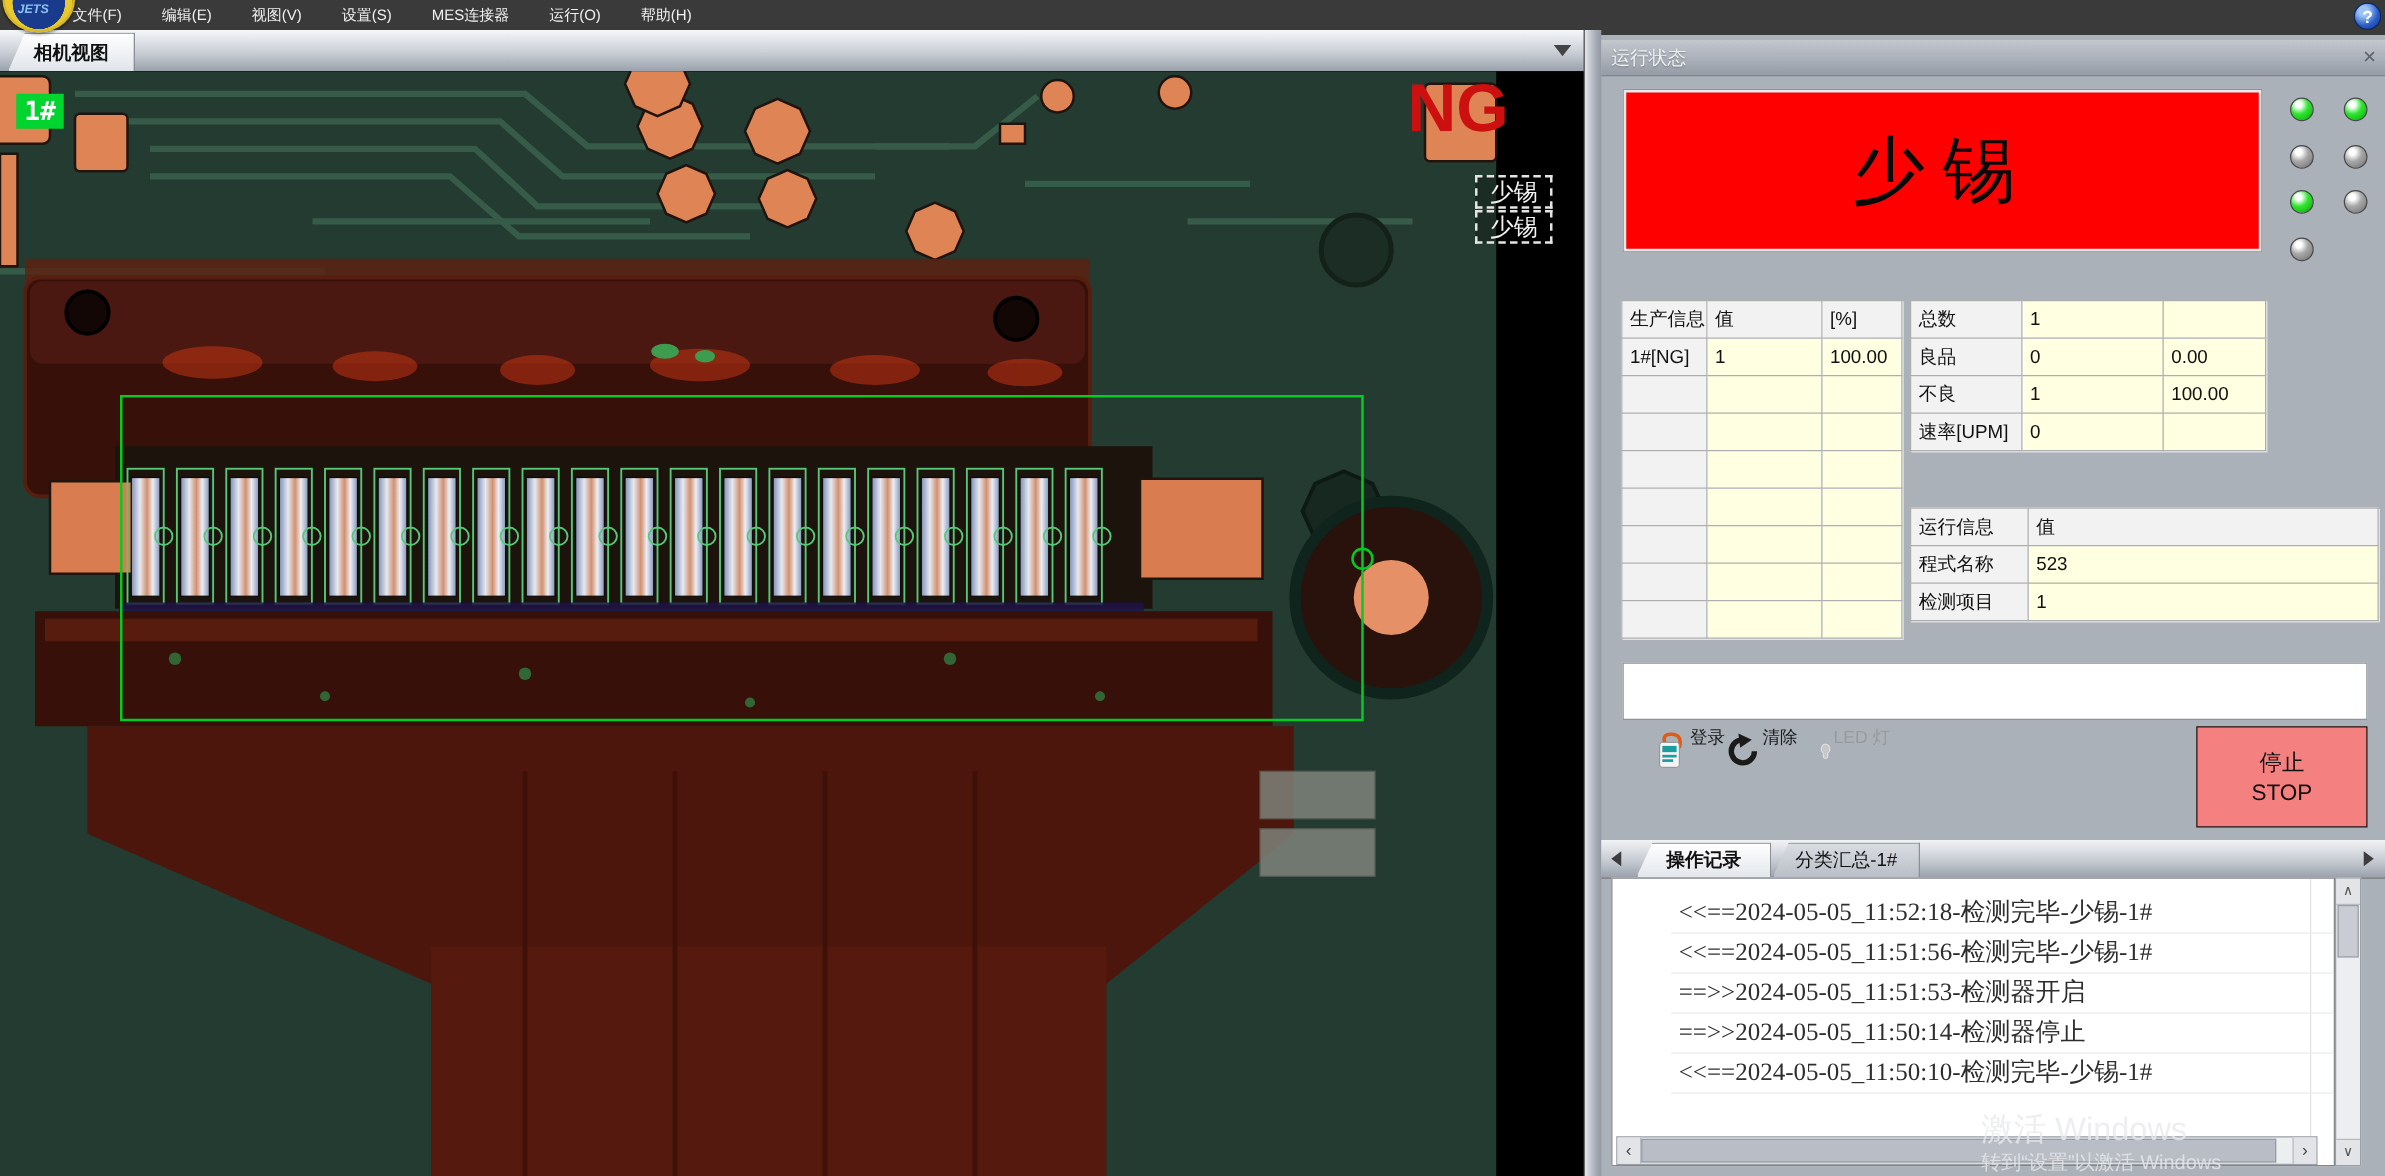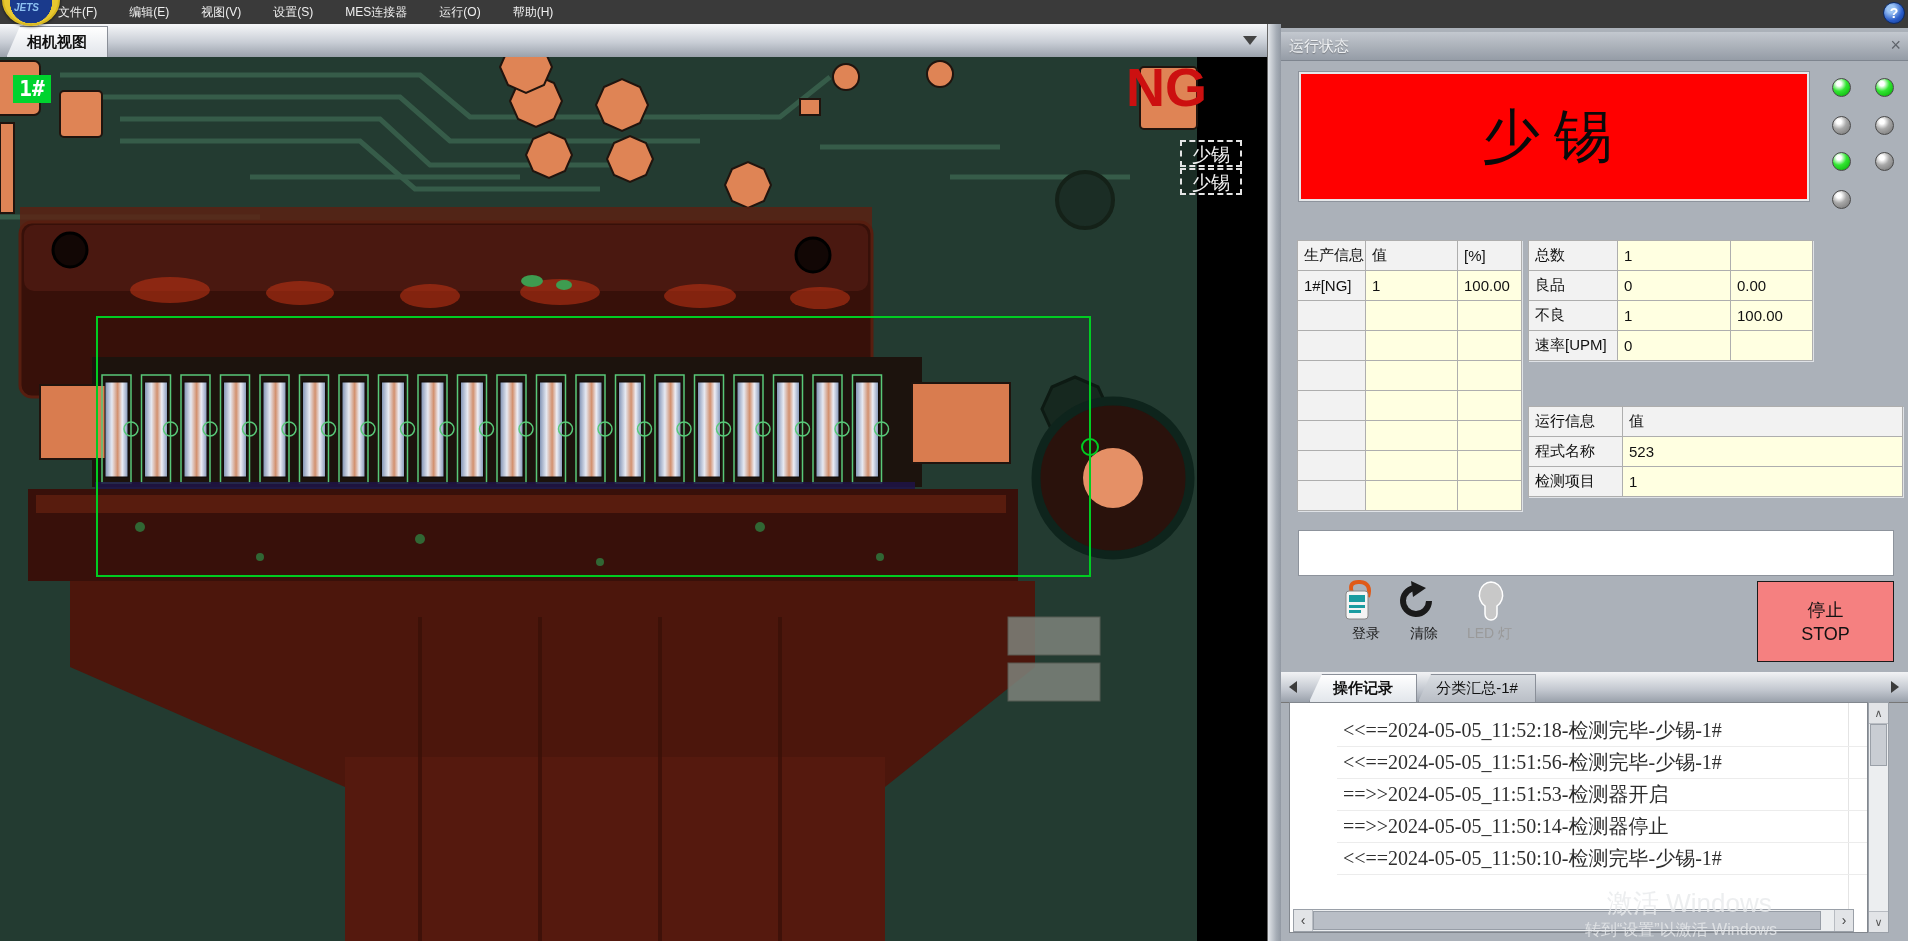--- a/index.html
+++ b/index.html
@@ -52,21 +52,21 @@
         border:1px solid #767b82;box-shadow:1px 1px 0 #dfe2e6;position:absolute;}
   table.grid td,table.grid th{border:1px solid #aeaeae;font-size:15px;font-weight:normal;
         text-align:left;padding:0 6px;height:29px;overflow:hidden;white-space:nowrap;color:#111;margin-left:28px;}
   td.lbl,th.hdr{background:#f2f2f2;}
   td.val{background:#ffffe1;}
   .prod-table{left:16px;top:212px;width:224px;}
   .sum-table{left:247px;top:212px;width:284px;}
   .run-table{left:247px;top:378px;width:374px;}
   .io-box{position:absolute;left:17px;top:502px;width:596px;height:46px;background:#fff;border:1px solid #8d939c;box-sizing:border-box;}
   
-  .toolbtn{position:absolute;top:551px;width:58px;height:76px;display:flex;flex-direction:column;align-items:flex-end;}
+  .toolbtn{position:absolute;top:551px;width:58px;height:76px;display:flex;flex-direction:row;align-items:flex-start;}
   .toolbtn .ic{width:42px;height:44px;}
   .toolbtn .cap{font-size:14px;color:#1a1a1a;margin-top:2px;white-space:nowrap;}
   .toolbtn.disabled .cap{color:#9a9a9a;}
   .stop-btn{position:absolute;left:476px;top:553px;width:137px;height:81px;background:#f58080;
         border:1px solid #1a1a1a;box-sizing:border-box;display:flex;flex-direction:column;
         align-items:center;justify-content:center;font-size:18px;color:#111;line-height:24px;}
   
   .log-tabstrip{position:absolute;left:0;top:644px;width:627px;height:30px;
         background:linear-gradient(#f2f3f5,#c2c7cf 60%,#9aa1ab);border-bottom:1px solid #777;}
   .tab-arrow{position:absolute;top:9px;width:0;height:0;border-top:6px solid transparent;border-bottom:6px solid transparent;}
@@ -92,21 +92,21 @@
   .vscroll .thumb{position:absolute;left:1px;top:21px;width:17px;height:42px;background:#c9cdd3;border:1px solid #9aa0a8;box-sizing:border-box;}
   .hscroll{position:absolute;left:12px;top:881px;width:561px;height:23px;background:#eceef0;border:1px solid #9aa0a8;box-sizing:border-box;}
   .hscroll .arr{position:absolute;top:0;width:18px;height:21px;background:#e2e4e7;color:#444;
         font-size:14px;text-align:center;line-height:20px;}
   .hscroll .arr.lf{left:0;border-right:1px solid #b8bcc2;}
   .hscroll .arr.rt{right:0;border-left:1px solid #b8bcc2;}
   .hscroll .thumb{position:absolute;left:19px;top:1px;width:508px;height:19px;background:#b9bec6;border:1px solid #979da6;box-sizing:border-box;}
   
   .wm{position:absolute;left:304px;color:#e8eaec;opacity:.8;z-index:40;pointer-events:none;
       font-family:"Liberation Sans","DejaVu Sans",sans-serif;}
-  .wm.l1{top:858px;font-size:26px;margin-left:22px;}
+  .wm.l1{top:858px;font-size:26px;}
   .wm.l2{top:892px;font-size:16px;}
 </style>
 </head>
 <body>
 
 <div class="menubar">
   <div class="menu-items">
       <span class="menu-item">文件(F)</span>
       <span class="menu-item">编辑(E)</span>
       <span class="menu-item">视图(V)</span>

